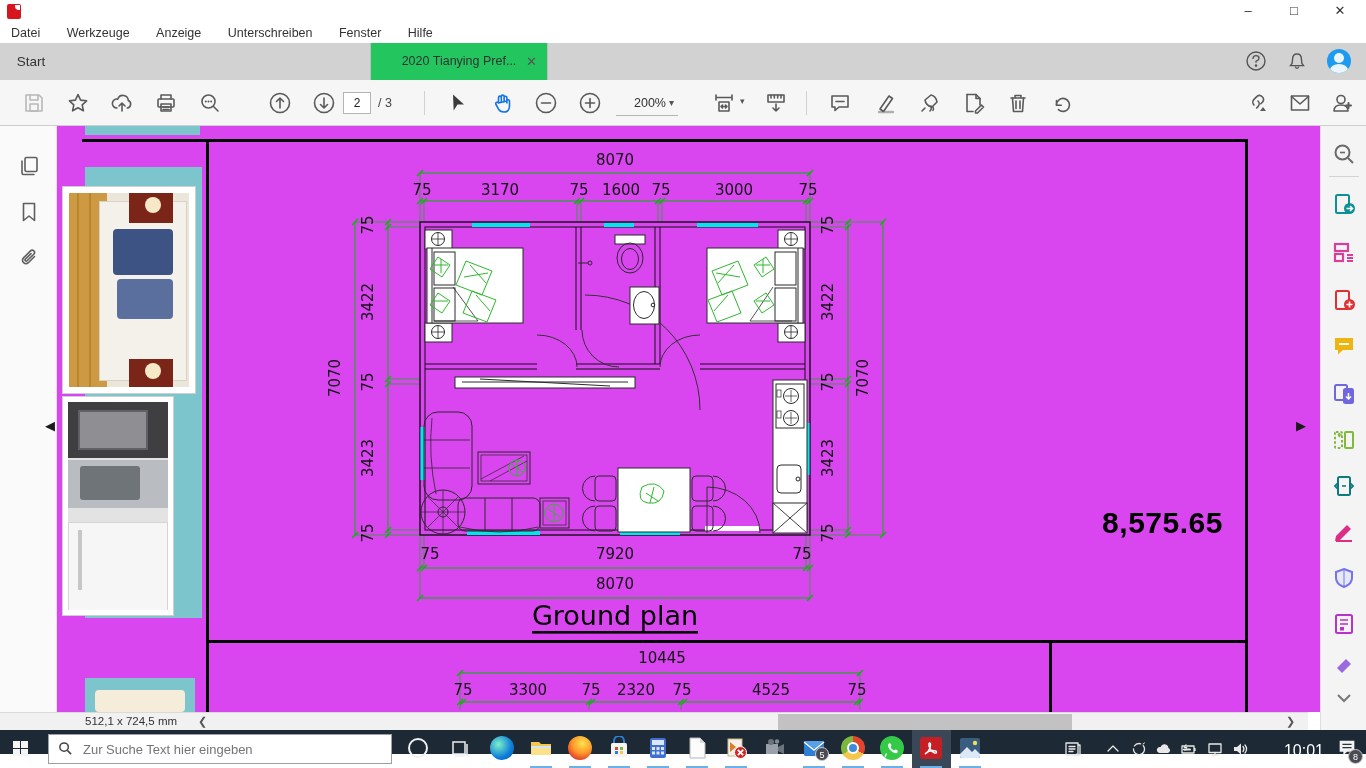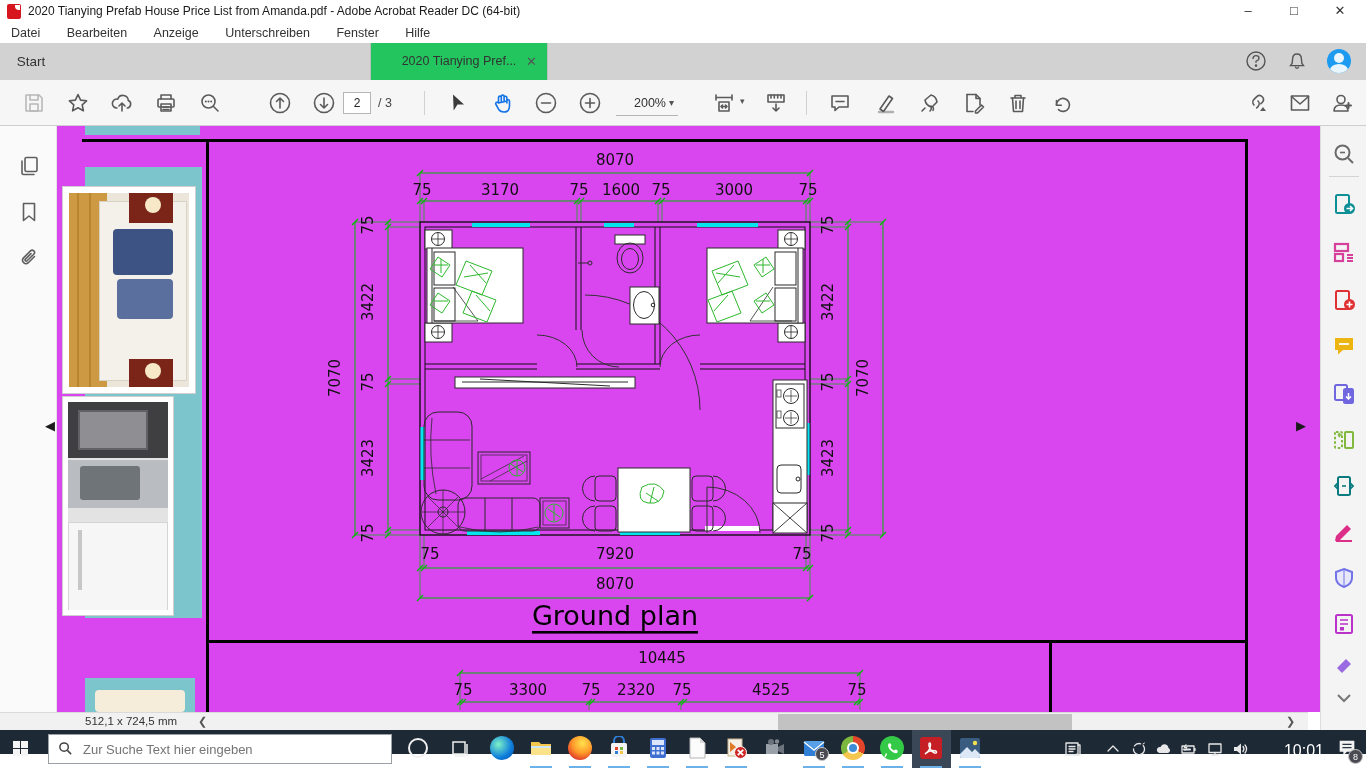--- a/index.html
+++ b/index.html
@@ -76,29 +76,28 @@
   .badge { position:absolute; border-radius:50%; background:#4a4a52; color:#fff; border:1px solid #c9c9c9; font-size:9px; text-align:center; }
   
   .dim { font-family:"DejaVu Sans",sans-serif; font-size:15px; fill:#111; }
   .plantitle { font-family:"DejaVu Sans",sans-serif; font-size:27px; fill:#000; }
 </style>
 </head>
 <body>
 
 <div id="titlebar">
   <div id="app-ico"></div>
-  <div id="title-text">2020 Tianying Prefab House Price List from Amanda.pdf - Adobe Acrobat Reader DC (64-bit)</div>
   <div class="winbtn" style="left:1228px;">–</div>
   <div class="winbtn" style="left:1274px;">□</div>
   <div class="winbtn" style="left:1320px;">✕</div>
 </div>
 
 <div id="menubar">
   <span class="menu-item">Datei</span>
-  <span class="menu-item">Bearbeiten</span>
+  <span class="menu-item">Werkzeuge</span>
   <span class="menu-item">Anzeige</span>
   <span class="menu-item">Unterschreiben</span>
   <span class="menu-item">Fenster</span>
   <span class="menu-item">Hilfe</span>
 </div>
 
 <div id="tabbar">
   <div class="bar-link" style="left:0;width:62px;">Start</div>
   <div class="doctab active" style="left:370px;width:178px;">
     <span>2020 Tianying Pref...</span>
@@ -549,20 +548,21 @@
       <text x="23" y="47">75</text>
       <text x="88" y="47">3300</text>
       <text x="151" y="47">75</text>
       <text x="196" y="47">2320</text>
       <text x="242" y="47">75</text>
       <text x="331" y="47">4525</text>
       <text x="417" y="47">75</text>
     </g>
   </svg>
 
+  <div id="price">8,575.65</div>
 
   <div class="navarrow" style="left:45px;top:292px;">◀</div>
   <div class="navarrow" style="left:1296px;top:292px;">▶</div>
 </div>
 
 <div id="sidebar">
   <div class="sico" style="top:16px;">
     <svg viewBox="0 0 24 24" stroke="#6a6a6a" fill="none" stroke-width="2">
         <circle cx="10.5" cy="10.5" r="7"></circle>
         <path d="M16 16 L21 21"></path>

